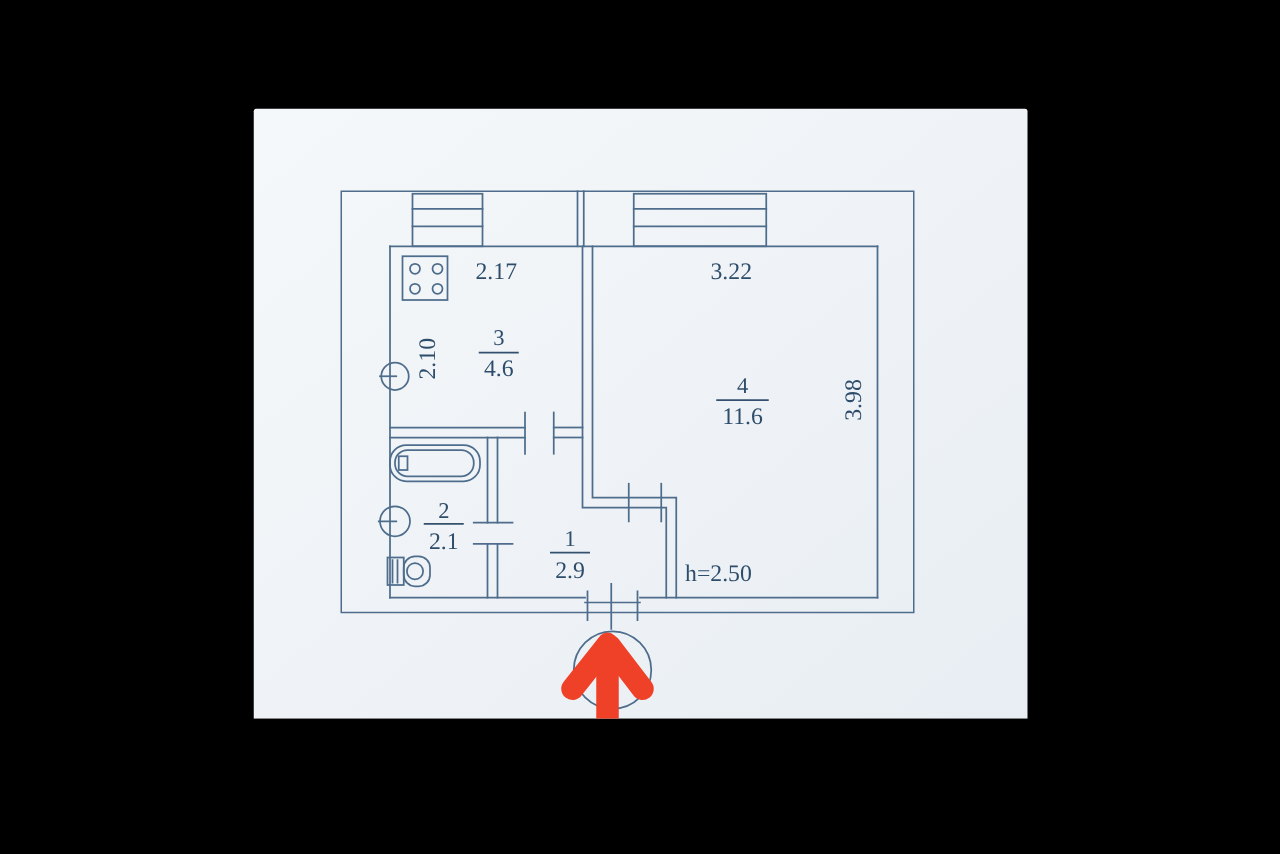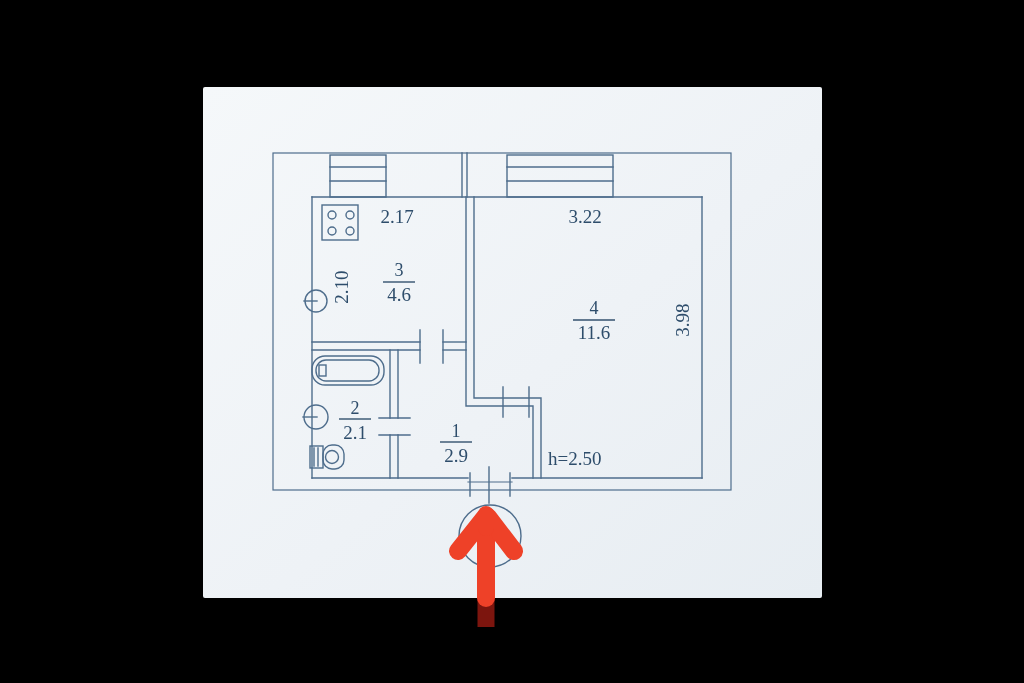--- a/index.html
+++ b/index.html
@@ -1,16 +1,16 @@
 <!DOCTYPE html>
 <html><head>
 <meta charset="utf-8">
 <style>
   html,body{margin:0;padding:0;background:#000;}
-  .stage{position:relative;width:1024px;height:683px;background:#000;overflow:hidden;
+  .stage{position:relative;width:1024px;height:575px;background:#000;overflow:hidden;
          font-family:"Liberation Serif", serif;}
   svg{display:block}
   text{font-family:"Liberation Serif", serif; fill:#2e4d6b;}
   .plan-line{stroke:#4e6d8c;fill:none;stroke-width:1.4;stroke-linecap:square;}
   .thin{stroke-width:1.2;}
   .frac{stroke:#33516e;stroke-width:1.4;}
 </style>
 </head>
 <body>
 

